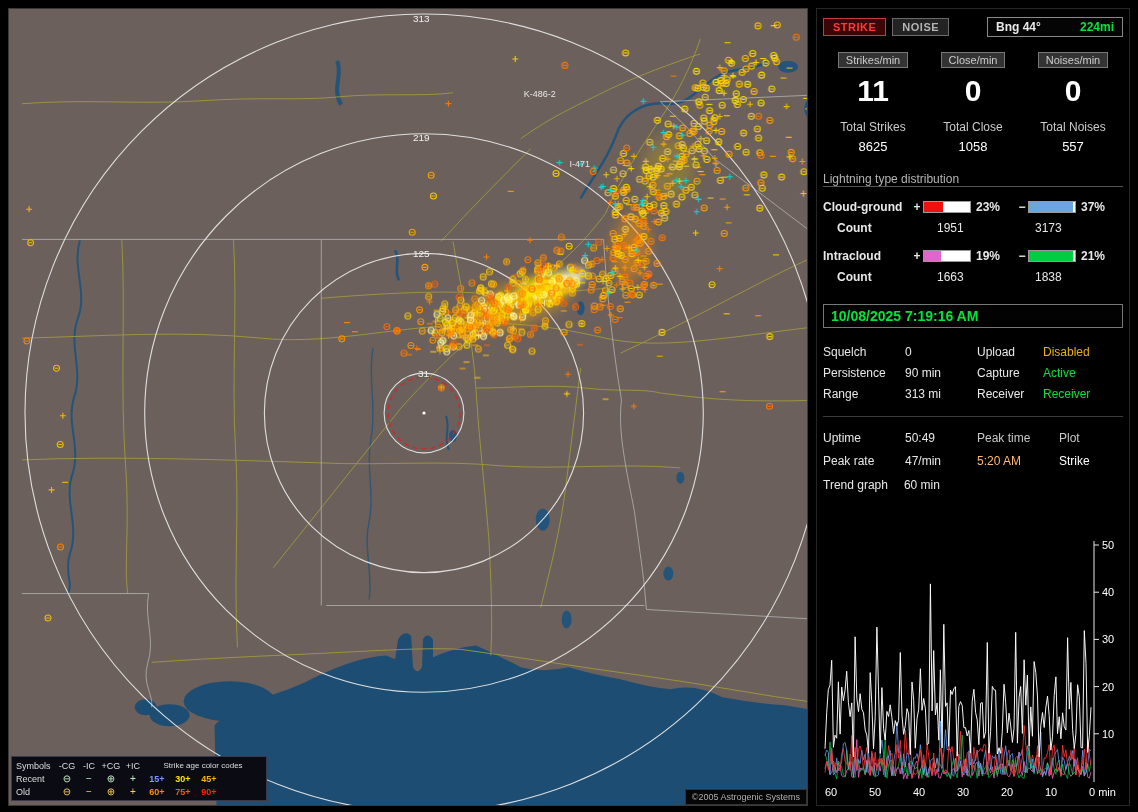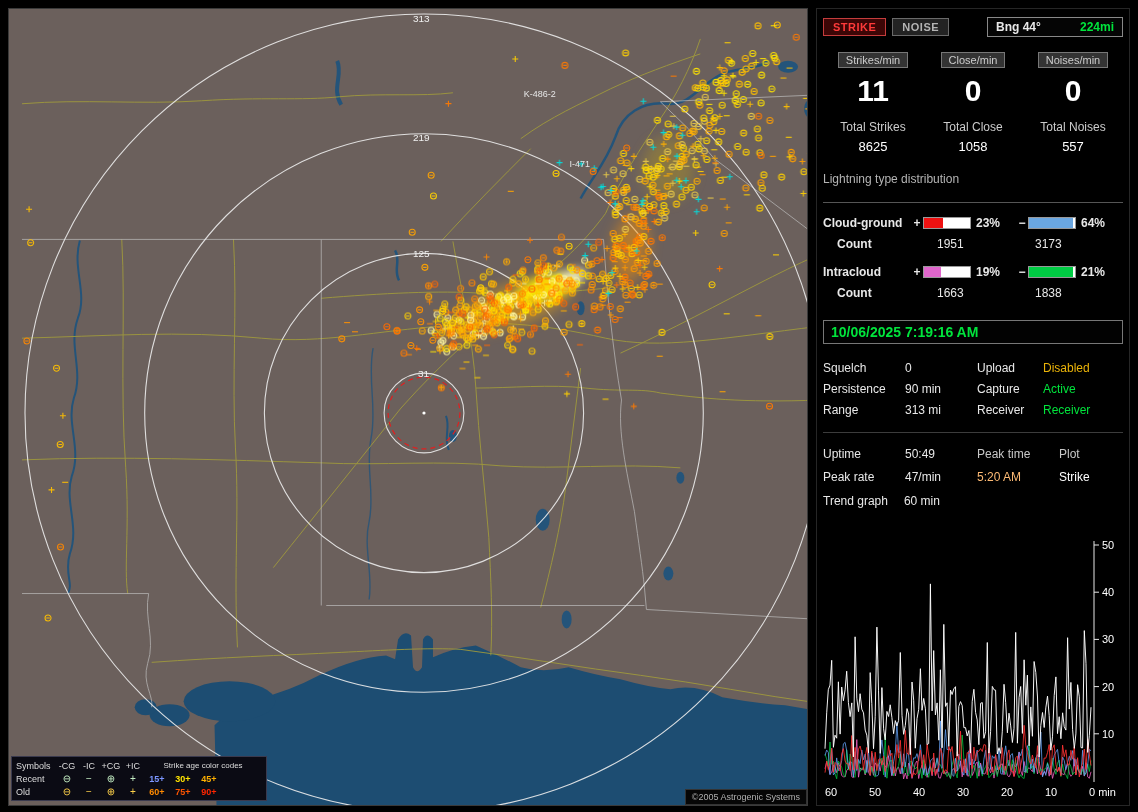--- a/index.html
+++ b/index.html
@@ -31,21 +31,21 @@
   .bngmi{color:#00e43c;font-weight:bold;font-size:12px;}
 
   .counters{display:flex;margin-top:15px;text-align:center;}
   .counter{flex:1;}
   .cbtn{background:#333;border:1px solid #777;color:#ccc;font-size:11px;padding:1px 7px;font-family:inherit;cursor:pointer;}
   .big{font-size:30px;font-weight:bold;color:#fff;margin-top:6px;}
   .tlabel{color:#ccc;margin-top:12px;font-size:12px;}
   .tval{color:#fff;margin-top:5px;font-size:13px;}
 
   .dist{margin-top:18px;}
-  .dist-title{color:#b4b4b4;padding-bottom:16px;border-bottom:1px solid #555;margin-bottom:9px;}
+  .dist-title{color:#b4b4b4;padding-bottom:0;border-bottom:1px solid #555;margin-bottom:9px;}
   .dist-row{display:flex;align-items:center;height:21px;}
   .dlabel{width:88px;font-weight:bold;}
   .sign{width:12px;text-align:center;font-weight:bold;}
   .bar{width:46px;height:10px;border:1px solid #999;background:#fff;position:relative;display:inline-block;}
   .bar i{position:absolute;left:0;top:0;bottom:0;display:block;}
   .pct{width:40px;font-weight:bold;padding-left:5px;}
   .count-row{display:flex;height:21px;align-items:center;margin-bottom:7px;margin-left:14px;}
   .count-row .dlabel{font-weight:bold;}
   .cnt{width:98px;padding-left:12px;box-sizing:border-box;}
 
@@ -1089,21 +1089,21 @@
         <span class="dlabel">Cloud-ground</span>
         <span class="sign">+</span>
         <span class="bar">
             <i style="width: 42%; background: rgb(238, 17, 17);"></i>
           </span>
         <span class="pct">23%</span>
         <span class="sign">−</span>
         <span class="bar">
             <i style="width: 95%; background: rgb(106, 166, 224);"></i>
           </span>
-        <span class="pct">64%</span>
+        <span class="pct">37%</span>
       </div>
       <div class="count-row">
         <span class="dlabel">Count</span>
         <span class="cnt">1951</span>
         <span class="cnt">3173</span>
       </div>
 
       <div class="dist-row">
         <span class="dlabel">Intracloud</span>
         <span class="sign">+</span>
@@ -1118,21 +1118,21 @@
         <span class="pct">21%</span>
       </div>
       <div class="count-row">
         <span class="dlabel">Count</span>
         <span class="cnt">1663</span>
         <span class="cnt">1838</span>
       </div>
     </div>
 
     <div class="datetime-box">
-      <span>10/06/2025 7:19:16 AM</span>
+      <span>10/08/2025 7:19:16 AM</span>
     </div>
 
     <div class="status-grid">
       <div class="srow">
         <span class="sl1">Squelch</span>
         <span class="sv1">0</span>
         <span class="sl2">Upload</span>
         <span class="sv2" data-state="disabled">Disabled</span>
       </div>
       <div class="srow">

